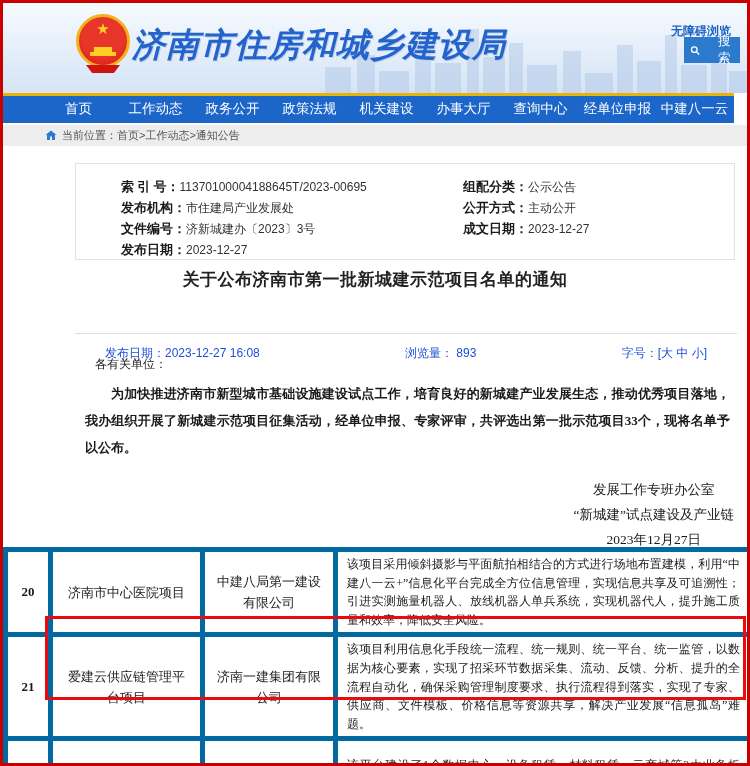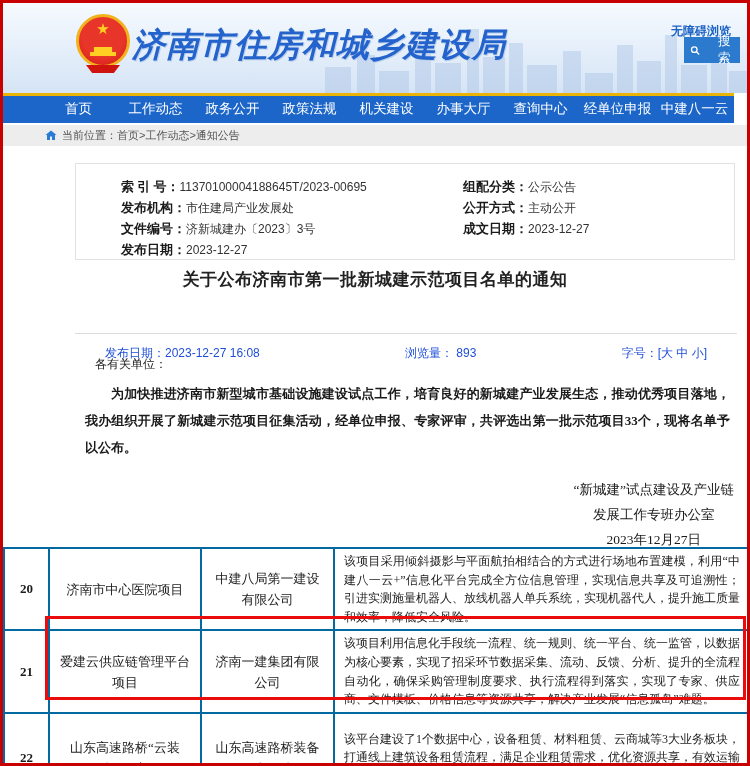--- a/index.html
+++ b/index.html
@@ -70,21 +70,21 @@
   .salutation{position:absolute;left:95px;top:356px;font-family:"Liberation Serif",serif;
     font-size:12px;color:#1a1a1a;}
   .body-para{position:absolute;left:85px;top:380px;width:645px;font-family:"Liberation Serif",serif;
     font-size:13px;line-height:27px;color:#1a1a1a;text-indent:2em;text-align:justify;font-weight:bold;}
   .signature{position:absolute;right:16px;top:477px;text-align:center;
     font-family:"Liberation Serif",serif;font-size:13.5px;line-height:25px;color:#1a1a1a;}
 
   
   .result-table{position:absolute;left:3px;top:547px;width:744px;border-collapse:collapse;
     table-layout:fixed;font-family:"Liberation Serif",serif;}
-  .result-table td{border:2px solid #0369a1;vertical-align:middle;color:#1c1c1c;
+  .result-table td{border:5px solid #0369a1;vertical-align:middle;color:#1c1c1c;
     overflow:hidden;box-sizing:border-box;}
   .col-no{width:45px;text-align:center;font-weight:bold;font-size:13px;}
   .col-project{width:152px;text-align:center;font-size:13px;line-height:21px;padding:0 10px;}
   .col-company{width:133px;text-align:center;font-size:13px;line-height:21px;padding:0 10px;}
   .col-desc{width:414px;font-size:12px;line-height:18.6px;padding:3px 7px 3px 9px;text-align:justify;}
   .highlight-box{position:absolute;left:45px;top:616px;width:701px;height:84px;
     border:3px solid #ea0c0c;box-sizing:border-box;z-index:45;pointer-events:none;}
 </style>
 </head>
 <body>
@@ -184,22 +184,22 @@
   </span>
   <span>
     <span>字号：</span><span>[大 中 小]</span>
   </span>
 </div>
 
 <div class="salutation">各有关单位：</div>
 <div class="body-para">为加快推进济南市新型城市基础设施建设试点工作，培育良好的新城建产业发展生态，推动优秀项目落地，我办组织开展了新城建示范项目征集活动，经单位申报、专家评审，共评选出第一批示范项目33个，现将名单予以公布。</div>
 
 <div class="signature">
+  <div>发展工作专班办公室</div>
   <div>“新城建”试点建设及产业链</div>
-  <div>发展工作专班办公室</div>
   <div>2023年12月27日</div>
 </div>
 
 <div class="red-divider"></div>
 
 <table class="result-table">
   <tbody id="table-body">
       <tr style="height: 71px;">
         <td class="col-no">20</td>
         <td class="col-project">济南市中心医院项目</td>

